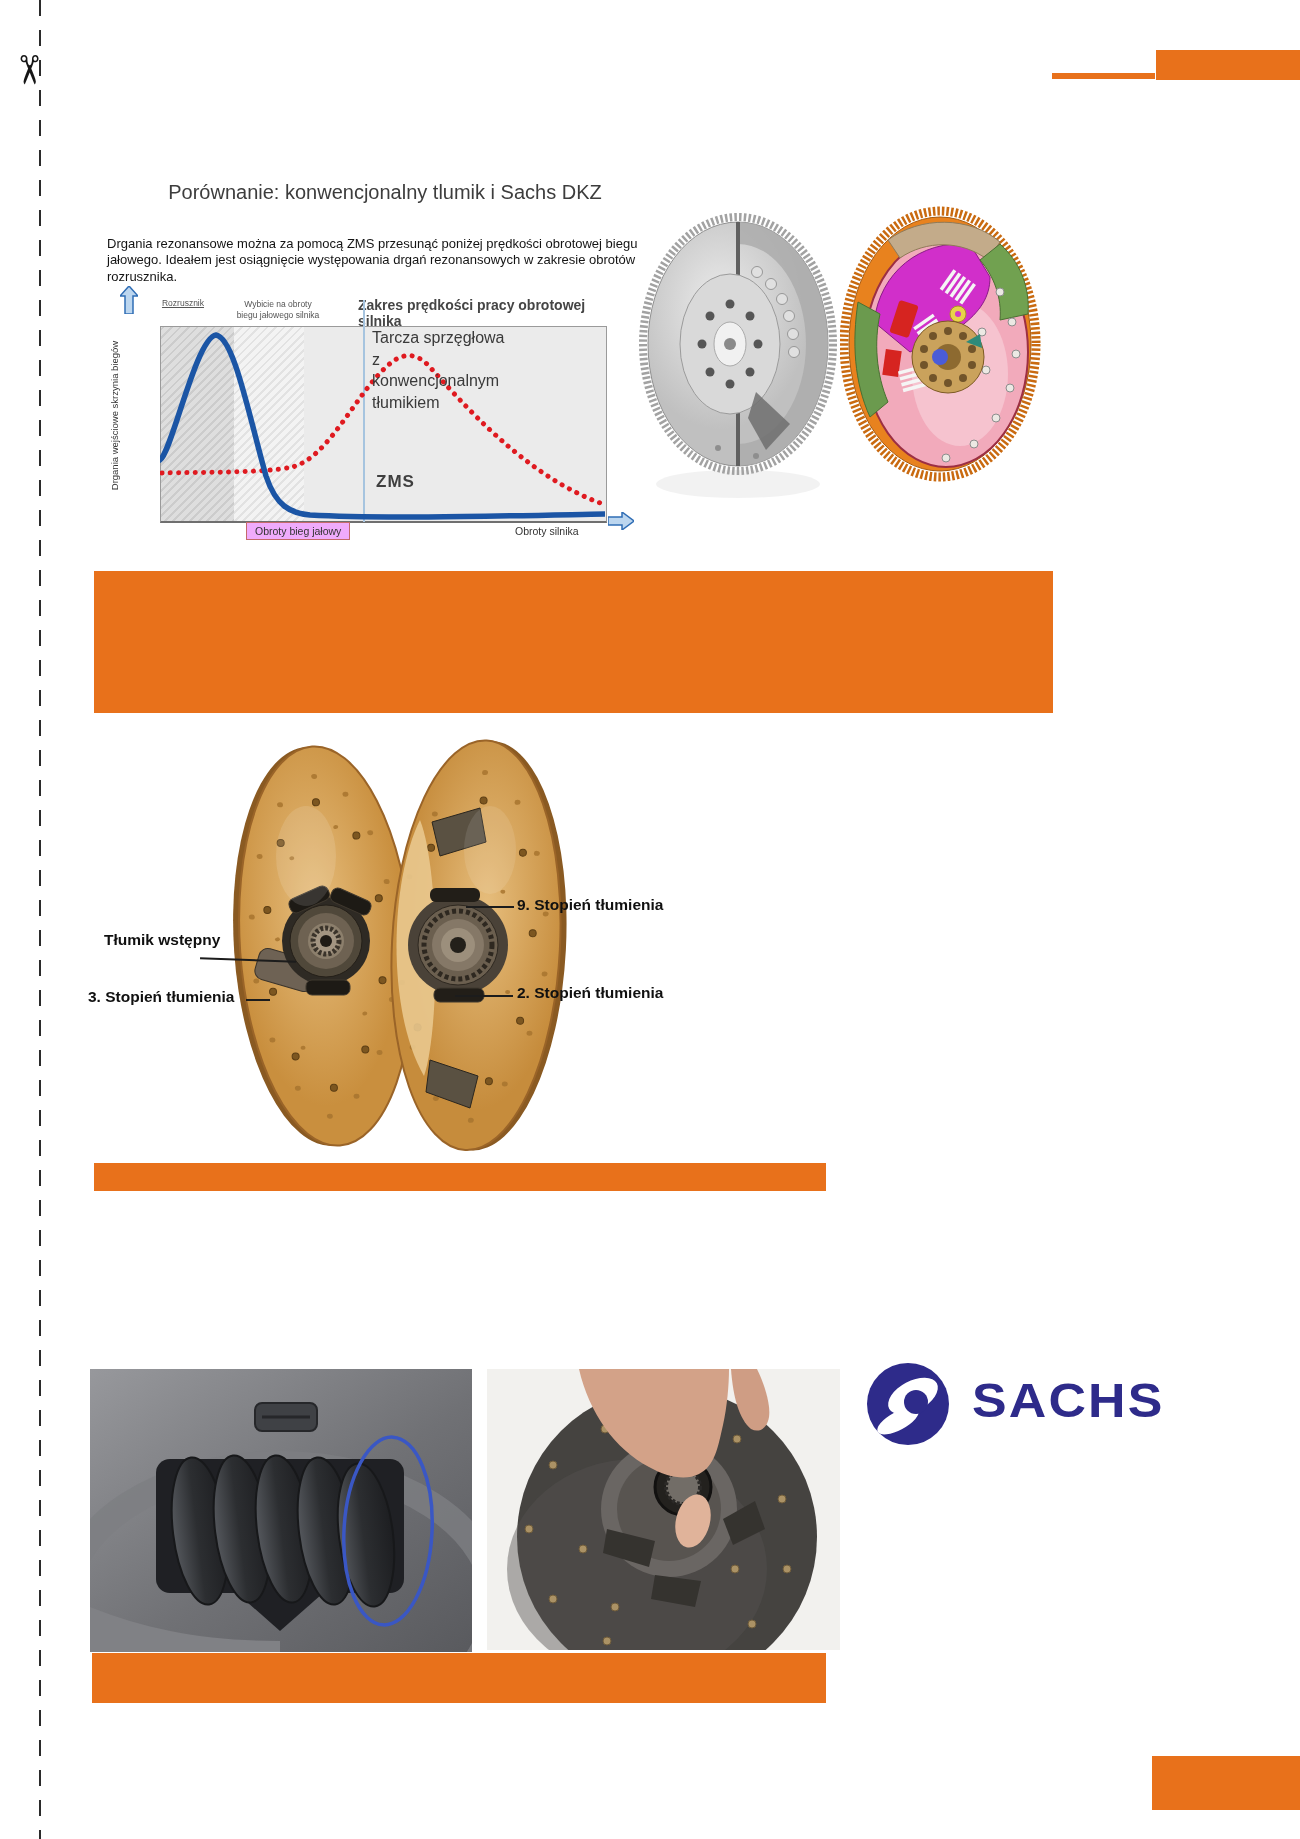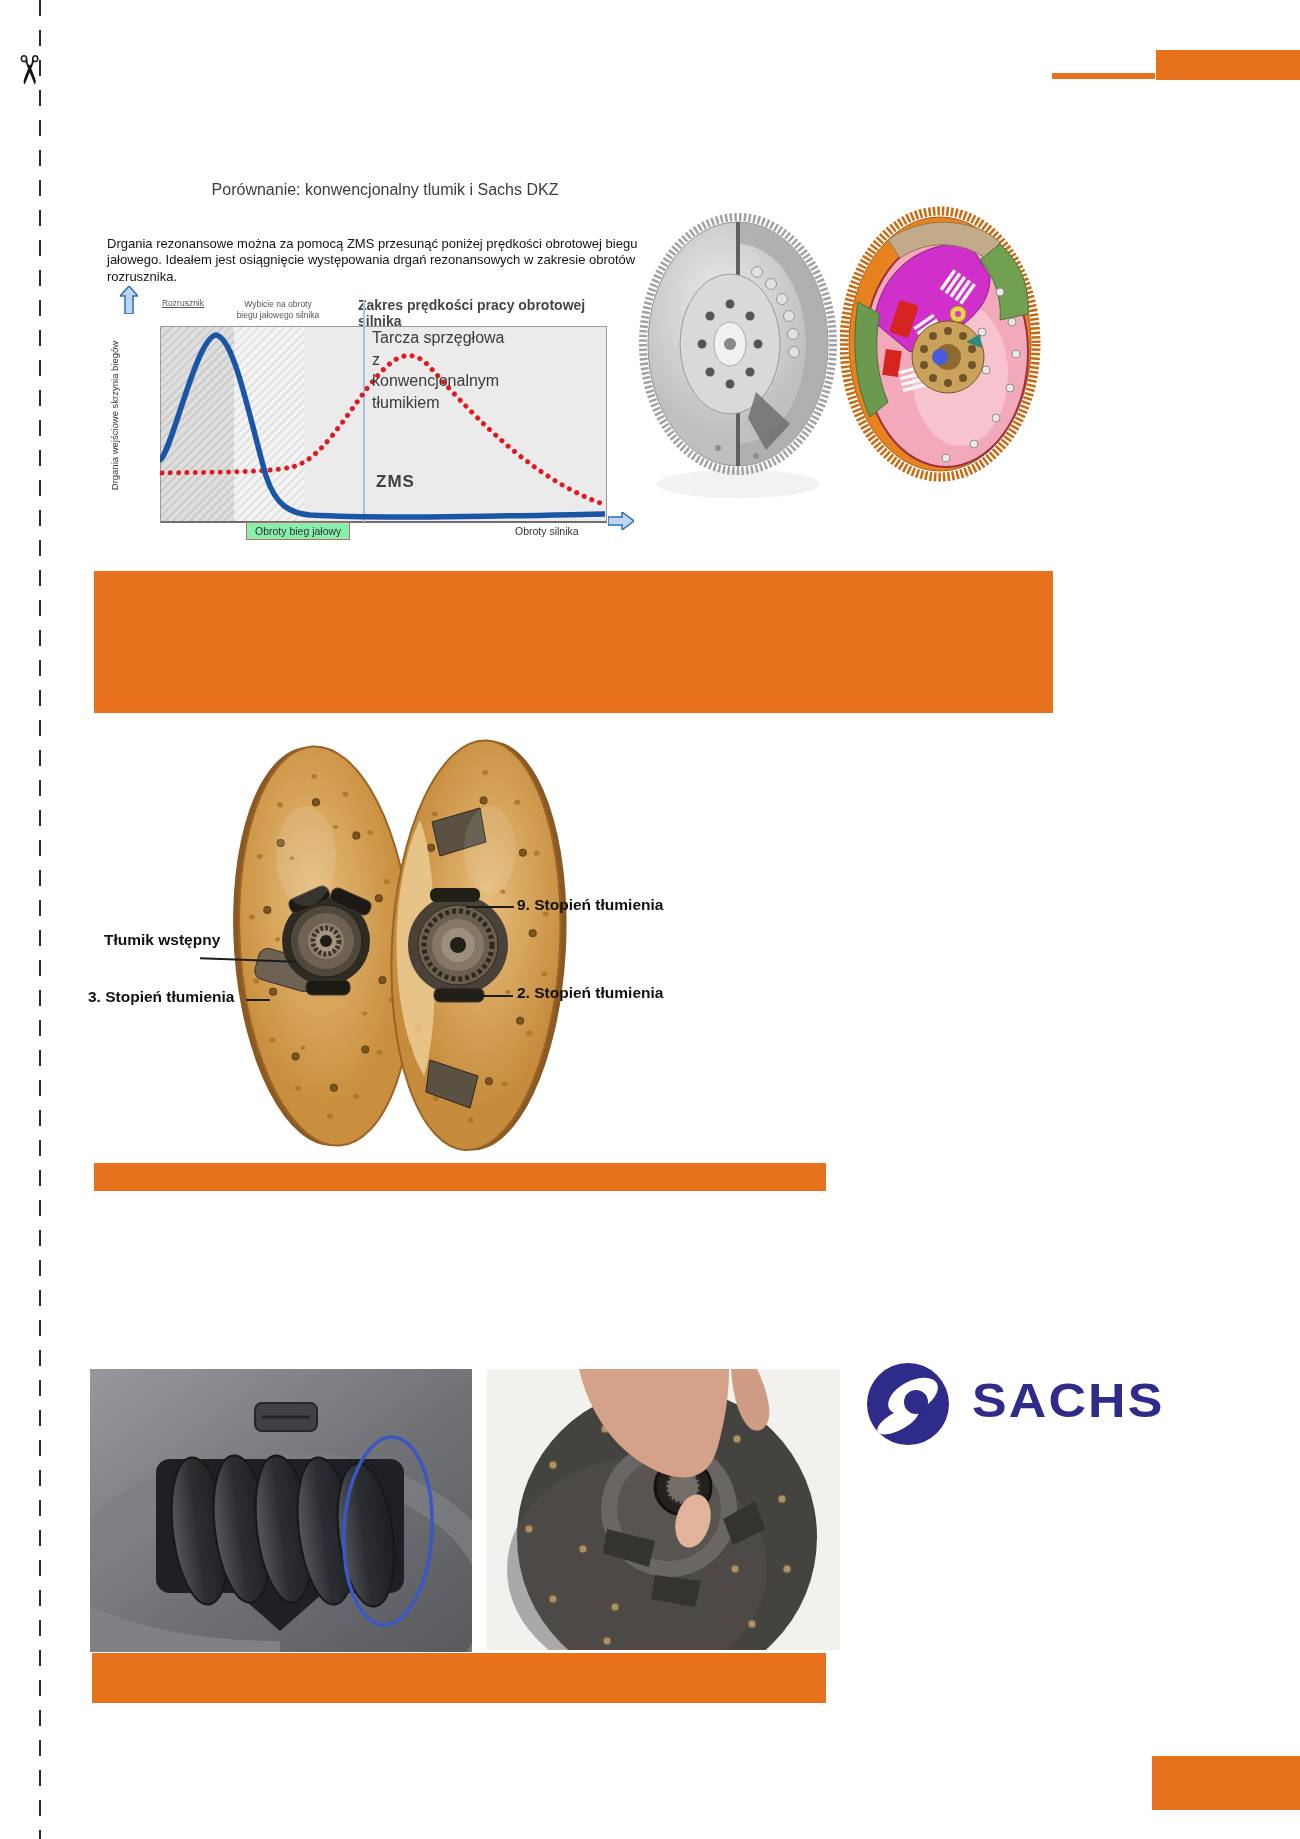--- a/index.html
+++ b/index.html
@@ -15,42 +15,42 @@
   
   .orange{background:#E8711B;}
   #bar-top-thin{left:1052px;top:73px;width:103px;height:6px;}
   #bar-top-block{left:1156px;top:50px;width:144px;height:30px;}
   #banner1{left:94px;top:571px;width:959px;height:142px;}
   #banner2{left:94px;top:1163px;width:732px;height:28px;}
   #banner3{left:92px;top:1653px;width:734px;height:50px;}
   #bar-bottom-block{left:1152px;top:1756px;width:148px;height:54px;}
 
   
-  #title{left:150px;top:181px;width:470px;text-align:center;font-size:16px;color:#3d3d3d;}
+  #title{left:150px;top:181px;width:470px;text-align:center;font-size:20px;color:#3d3d3d;}
   #para{left:107px;top:236px;width:545px;font-size:13px;line-height:16.4px;color:#141414;}
 
   
   #chart{left:100px;top:282px;width:548px;height:272px;}
   #plot{left:60px;top:44px;width:445px;height:194px;background:#ebebeb;
     border:1px solid #9a9a9a;border-bottom:2px solid #6f6f6f;}
   #reg1{left:0;top:0;width:73px;height:100%;border-right:1px solid #6e6e6e;
     background:repeating-linear-gradient(315deg,#cccccc 0 2px,#dedede 2px 6px);}
   #reg2{left:73px;top:0;width:70px;height:100%;
     background:repeating-linear-gradient(315deg,#e2e2e2 0 2px,#f3f3f3 2px 6px);}
   #vline{left:263px;top:18px;width:2px;height:222px;background:#a6c4df;}
   #curves{left:60px;top:44px;}
   #lbl-rozrusznik{left:48px;top:16px;width:70px;text-align:center;font-size:8.5px;color:#555;text-decoration:underline;}
   #lbl-wybicie{left:122px;top:17px;width:112px;text-align:center;font-size:8.5px;color:#555;white-space:pre-line;line-height:1.25;}
   #lbl-zakres{left:258px;top:15px;width:260px;font-size:14px;color:#454545;font-weight:bold;}
   #lbl-tarcza{left:272px;top:45px;width:140px;font-size:16px;color:#3a3a3a;white-space:pre-line;line-height:1.35;}
   #lbl-zms{left:276px;top:190px;font-size:17px;font-weight:600;color:#3f3f3f;letter-spacing:1px;}
   #ylabel{left:-76px;top:128px;width:180px;text-align:center;font-size:9.5px;color:#333;transform:rotate(-90deg);}
   #uparrow{left:20px;top:4px;}
   #rightarrow{left:508px;top:230px;}
-  #idlebox{left:146px;top:240px;border:1.5px solid #c46a6a;background:#86efac;padding:2px 8px;font-size:10.5px;color:#333;}
+  #idlebox{left:146px;top:240px;border:1.5px solid #c46a6a;background:#f0abfc;padding:2px 8px;font-size:10.5px;color:#333;}
   #lbl-obroty-silnika{left:415px;top:243px;font-size:10.5px;color:#333;}
 
   
   #fly-gray{left:638px;top:212px;}
   #fly-color{left:840px;top:202px;}
 
   
   #disc-left{left:226px;top:736px;}
   #disc-right{left:370px;top:730px;}
   .disclbl{font-size:15.5px;font-weight:bold;color:#101010;}

